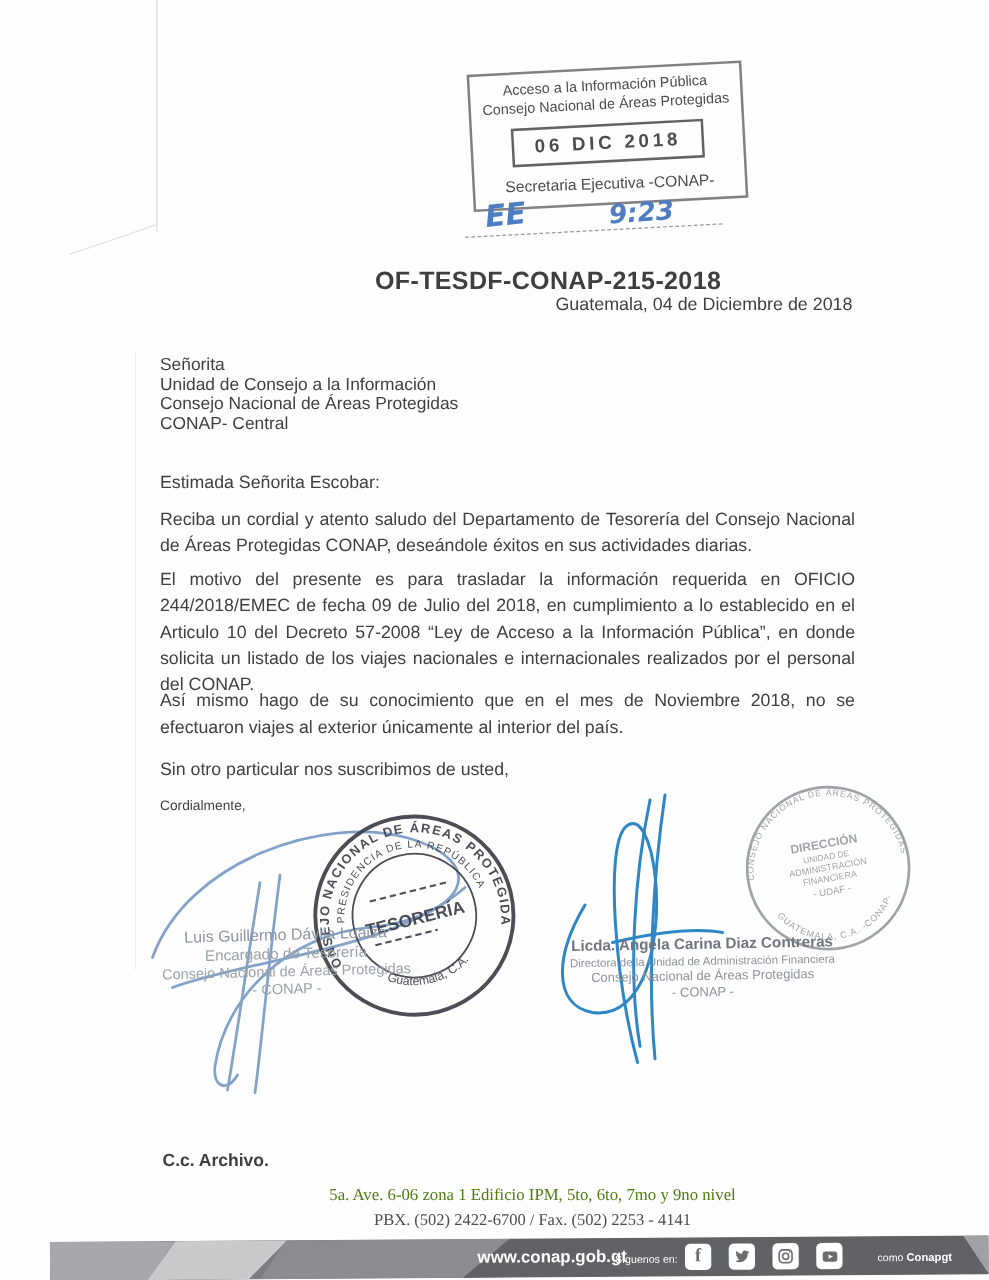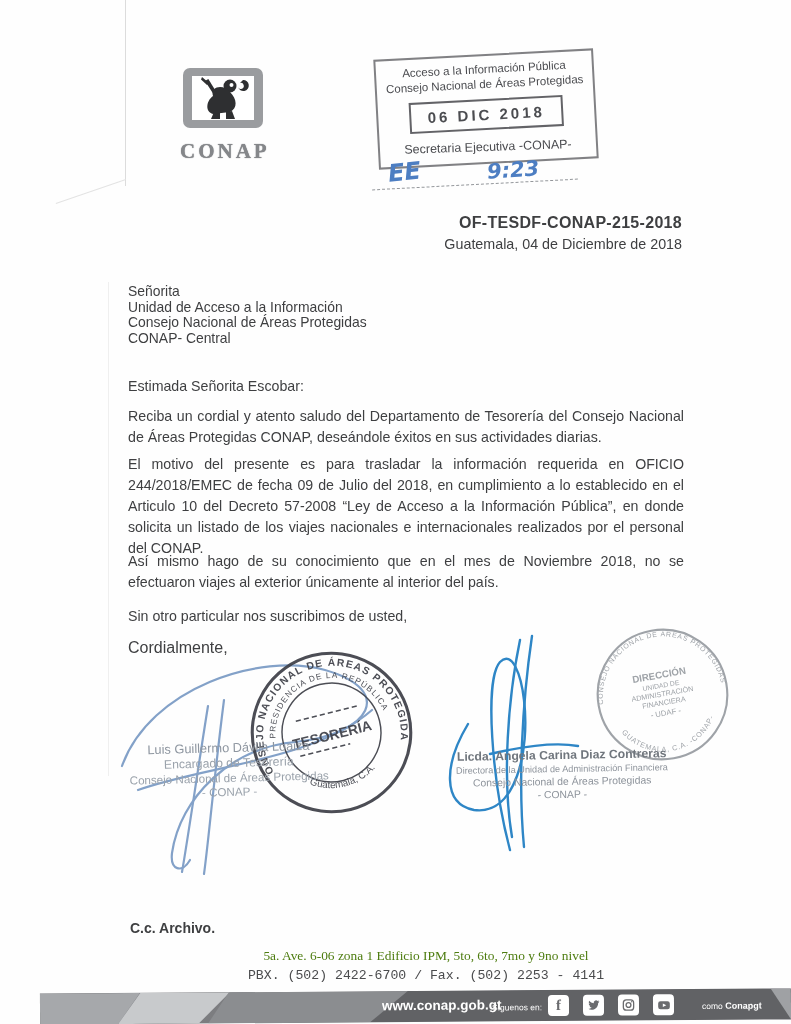--- a/index.html
+++ b/index.html
@@ -21,27 +21,27 @@
   .rstamp .l1,.rstamp .l2{font-size:11.5px;line-height:15px;}
   .rstamp .datebox{display:inline-block;border:2.5px solid rgba(60,60,65,.8);
       padding:5px 16px;margin-top:7px;font-size:15px;font-weight:700;letter-spacing:3px;}
   .rstamp .office{font-size:12.5px;margin-top:10px;transform:rotate(1deg);}
   .hand{position:absolute;color:#4d7ec2;font-style:italic;font-weight:700;
       font-family:"DejaVu Sans",sans-serif;}
   .dashline{position:absolute;border-top:1.5px dashed #94979b;}
 
   
   .dateline{left:300px;top:196px;width:382px;text-align:right;font-size:14.3px;margin-top:40px;}
-  .refline{left:300px;top:214px;width:382px;text-align:right;font-size:16px;font-weight:700;letter-spacing:.3px;}
+  .refline{left:300px;top:214px;width:382px;font-size:20px;font-weight:700;letter-spacing:.3px;}
   .recipient{left:128px;top:284px;font-size:13.9px;line-height:15.6px;}
   .salutation{left:128px;top:378px;font-size:14.2px;}
   .para{left:128px;width:556px;font-size:14.2px;line-height:21px;margin:0;}
   .just{text-align:justify;}
   .p1{top:406px;} .p2{top:454px;} .p3{top:551px;} .p4{top:606px;}
-  .closing{left:128px;top:639px;font-size:16px;}
+  .closing{left:128px;top:639px;font-size:11px;}
 
   
   .sig{position:absolute;pointer-events:none;}
   .signer{position:absolute;text-align:center;}
   .signer-left{left:104px;top:740px;width:250px;color:#9aa2ab;transform:rotate(-1.5deg);}
   .signer-left .nm{font-size:12.8px;color:#8e96a0;}
   .signer-left .tt{font-size:12.2px;margin-top:1px;}
   .signer-left .og{font-size:11.6px;margin-top:1px;}
   .signer-right{left:448px;top:748px;width:228px;color:#8d939b;transform:rotate(-1deg);}
   .signer-right .nm{font-size:12.2px;font-weight:700;color:#70767d;}
@@ -49,21 +49,21 @@
   .signer-right .og{font-size:10.4px;margin-top:2px;}
 
   .stamp-svg{position:absolute;}
   .stamp-tes{left:244px;top:645px;transform:rotate(-14deg);opacity:.92;}
   .stamp-udaf{left:590px;top:622px;transform:rotate(-10deg);opacity:.85;}
 
   .cc{left:130px;top:920px;font-size:14px;font-weight:bold;}
   .addr{left:116px;top:948px;width:620px;text-align:center;
         font-family:"Liberation Serif",serif;font-size:13.4px;color:#4d7c0f;}
   .phone{left:116px;top:968px;width:620px;text-align:center;
-        font-family:Liberation Mono, monospace;font-size:13.2px;color:#4b4c4e;}
+        font-family:Liberation Serif, serif;font-size:13.2px;color:#4b4c4e;}
 
   
   .band{left:40px;top:991px;width:751px;height:31px;background:#7c7d80;transform:rotate(-.4deg);overflow:hidden;}
   .band .shape{position:absolute;top:0;height:100%;}
   .sA{left:0;width:100px;background:#a6a8ab;clip-path:polygon(0 0,100% 0,78% 100%,0 100%);}
   .sB{left:78px;width:112px;background:#c8cacc;clip-path:polygon(20% 0,100% 0,72% 100%,0 100%);}
   .sC{left:168px;width:210px;background:#8b8d90;clip-path:polygon(10% 0,100% 0,92% 100%,0 100%);}
   .sD{left:330px;right:0;width:421px;background:#616265;clip-path:polygon(9% 0,100% 0,100% 100%,0 100%);}
   .sE{left:706px;width:45px;background:#9fa1a4;clip-path:polygon(55% 0,100% 0,100% 100%);}
   .band .content{position:absolute;inset:0;color:#fff;}
@@ -77,54 +77,37 @@
 </style>
 </head>
 <body>
 
 <div class="page">
 
   <div class="artifact" style="left:125px;top:0;width:1px;height:186px;"></div>
   <div class="artifact" style="left:56px;top:203px;width:74px;height:1px;transform:rotate(-19deg);transform-origin:left bottom;background:#e3e3e3;"></div>
   <div class="artifact" style="left:108px;top:282px;width:1px;height:494px;background:#efefef;"></div>
 
-  <div class="abs logo">
-    <svg width="86" height="68" viewBox="0 0 86 68">
-      <rect x="3" y="2" width="80" height="60" rx="7" fill="#9a9c9f"></rect>
-      <rect x="12" y="10" width="62" height="44" fill="#ffffff"></rect>
-      <g fill="#2e2f31">
-        <path d="M63,14 a5.5,5.5 0 1 1 -5,7 a3,3 0 1 0 2,-4 z"></path>
-        <circle cx="50" cy="20" r="6.5"></circle>
-        <circle cx="51.5" cy="19" r="2" fill="#ffffff"></circle>
-        <path d="M33,30 C30,20 44,18 50,26 C57,33 58,42 50,46 L33,48 C25,46 26,35 33,30 Z"></path>
-        <path d="M34,29 L25,15 L28.3,13 L37,27 Z"></path>
-        <path d="M22,11 L29,17 L27,19 L21,13.5 Z"></path>
-        <path d="M34,46 L31,53 L40,53 L40,46 Z"></path>
-        <path d="M46,46 L46,53 L55,53 L52,45 Z"></path>
-      </g>
-    </svg>
-    <div class="logo-wordmark">CONAP</div>
-  </div>
 
   <div class="abs rstamp">
     <div class="l1">Acceso a la Información Pública</div>
     <div class="l2">Consejo Nacional de Áreas Protegidas</div>
     <div class="datebox">06 DIC 2018</div>
     <div class="office">Secretaria Ejecutiva -CONAP-</div>
   </div>
   <div class="dashline" style="left:372px;top:184px;width:206px;transform:rotate(-3deg);"></div>
   <span class="hand" style="left:388px;top:158px;font-size:24px;transform:rotate(-6deg);">EE</span>
   <span class="hand" style="left:487px;top:158px;font-size:21px;transform:rotate(-4deg);">9:23</span>
 
   <div class="abs dateline">Guatemala, 04 de Diciembre de 2018</div>
   <div class="abs refline">OF-TESDF-CONAP-215-2018</div>
 
   <div class="abs recipient">
     <div>Señorita</div>
-    <div>Unidad de Acceso a la Información</div>
+    <div>Unidad de Consejo a la Información</div>
     <div>Consejo Nacional de Áreas Protegidas</div>
     <div>CONAP- Central</div>
   </div>
 
   <div class="abs salutation">Estimada Señorita Escobar:</div>
 
   <p class="abs para p1 just">Reciba un cordial y atento saludo del Departamento de Tesorería del Consejo Nacional de Áreas Protegidas CONAP, deseándole éxitos en sus actividades diarias.</p>
   <p class="abs para p2 just">El motivo del presente es para trasladar la información requerida en OFICIO 244/2018/EMEC de fecha 09 de Julio del 2018, en cumplimiento a lo establecido en el Articulo 10 del Decreto 57-2008 “Ley de Acceso a la Información Pública”, en donde solicita un listado de los viajes nacionales e internacionales realizados por el personal del CONAP.</p>
   <p class="abs para p3 just">Así mismo hago de su conocimiento que en el mes de Noviembre 2018, no se efectuaron viajes al exterior únicamente al interior del país.</p>
   <p class="abs para p4">Sin otro particular nos suscribimos de usted,</p>

